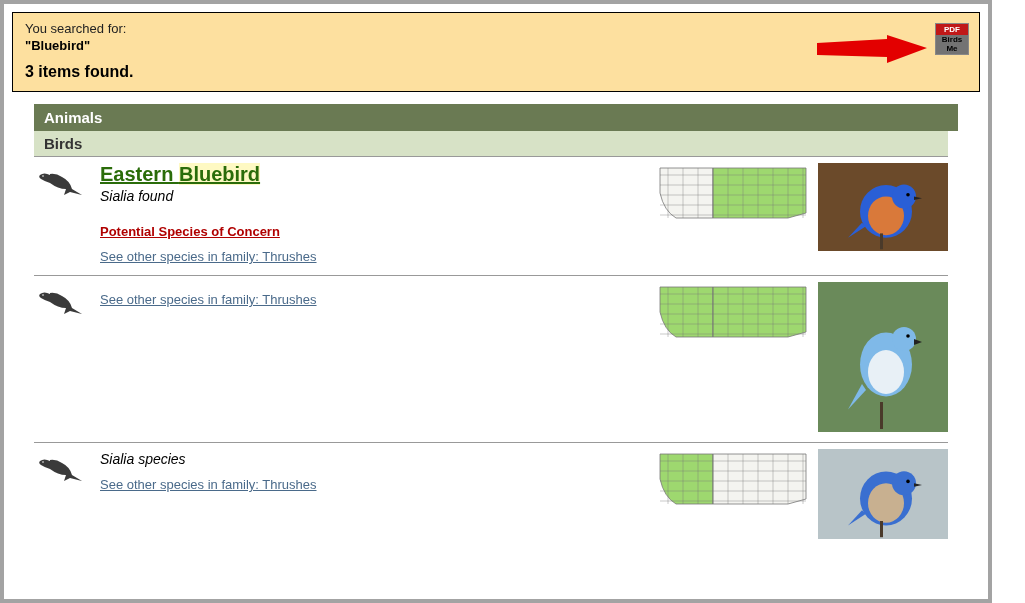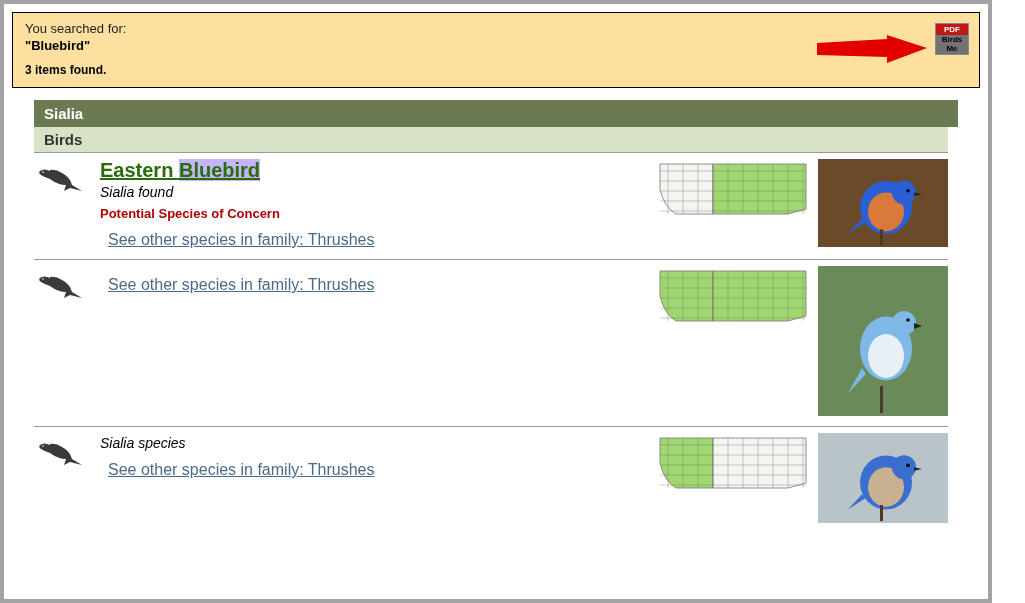--- a/index.html
+++ b/index.html
@@ -7,21 +7,21 @@
   .frame { width:992px; height:603px; border:4px solid #a3a3a3; padding:8px; position:relative; }
   .search-banner {
     background:#fde09f;
     border:1px solid #000;
     padding:8px 12px 10px 12px;
     position:relative;
     min-height:70px;
   }
   .search-banner .line { font-size:13px; color:#222; }
   .search-banner .query { font-weight:bold; font-size:13px; margin-top:2px; }
-  .search-banner .count { font-weight:bold; font-size:12px; margin-top:10px; }
+  .search-banner .count { font-weight:bold; font-size:16px; margin-top:10px; }
   .pdf-btn {
     position:absolute; right:10px; top:10px;
     width:34px; text-align:center;
     border:1px solid #888; background:#737373;
     font-size:8px; line-height:9px; cursor:pointer;
     padding:0 0 1px 0;
   }
   .pdf-btn .pdf-top { background:#c01818; color:#fff; font-weight:bold; font-size:8px; padding:1px 0; }
   .pdf-btn .pdf-click { font-weight:bold; }
   .arrow {
@@ -48,24 +48,24 @@
   .result:first-child { border-top:1px solid #999; }
   .silhouette {
     width:60px; flex:0 0 60px; padding-top:4px; padding-left:2px;
   }
   .silhouette svg { width:50px; height:30px; }
   .info { flex:1 1 auto; padding-left:6px; }
   .cname {
     color:#2a6c0a; font-weight:bold; font-size:20px;
     text-decoration:underline; display:inline-block;
   }
-  .hl { background:#c4b5fd; }
+  .hl { background:#fef9c3; }
   .sci { font-style:italic; font-size:14px; margin-top:2px; }
-  .concern { color:#b00000; font-weight:bold; font-size:13px; margin-top:6px; }
-  .family-link { color:#4a6a8a; font-size:16px; text-decoration:underline; margin-top:10px; display:inline-block;margin-left:8px; }
+  .concern { color:#b00000; font-weight:bold; font-size:13px; text-decoration:underline; margin-top:20px; }
+  .family-link { color:#4a6a8a; font-size:13px; text-decoration:underline; margin-top:10px; display:inline-block; }
   .maps { flex:0 0 160px; padding-right:6px; }
   .map-svg { width:150px; height:60px; }
   .photo { flex:0 0 130px; }
   .photo-box { width:130px; background:#bcd; display:flex; align-items:center; justify-content:center; }
   .photo-box svg { width:100%; height:100%; }
 </style>
 </head>
 <body>
 
 <div class="frame">
@@ -80,21 +80,21 @@
     </svg>
 
     <div class="pdf-btn">
       <div class="pdf-top">PDF</div>
       <div class="pdf-click">Birds</div>
       <div class="pdf-click">Me</div>
     </div>
   </div>
 
   <div class="content">
-    <div class="header-bar-dark">Sialia</div>
+    <div class="header-bar-dark">Animals</div>
     <div class="header-bar-light">Birds</div>
 
     <div class="result-list" id="result-list">
         <div class="result">
     <div class="silhouette"><svg viewBox="0 0 50 30">
     <path d="M5 12 Q2 10 4 8 Q8 5 14 8 L14 7 Q20 6 26 10 Q34 14 36 22 L46 28 L34 25 L28 28 L30 22 Q22 22 14 16 Q8 14 5 12 Z" fill="#3a3a3a"></path>
     <circle cx="7" cy="9" r="0.8" fill="#fff"></circle>
   </svg></div>
     <div class="info">
       <a class="cname" href="#">Eastern <span class="hl">Bluebird</span></a>

